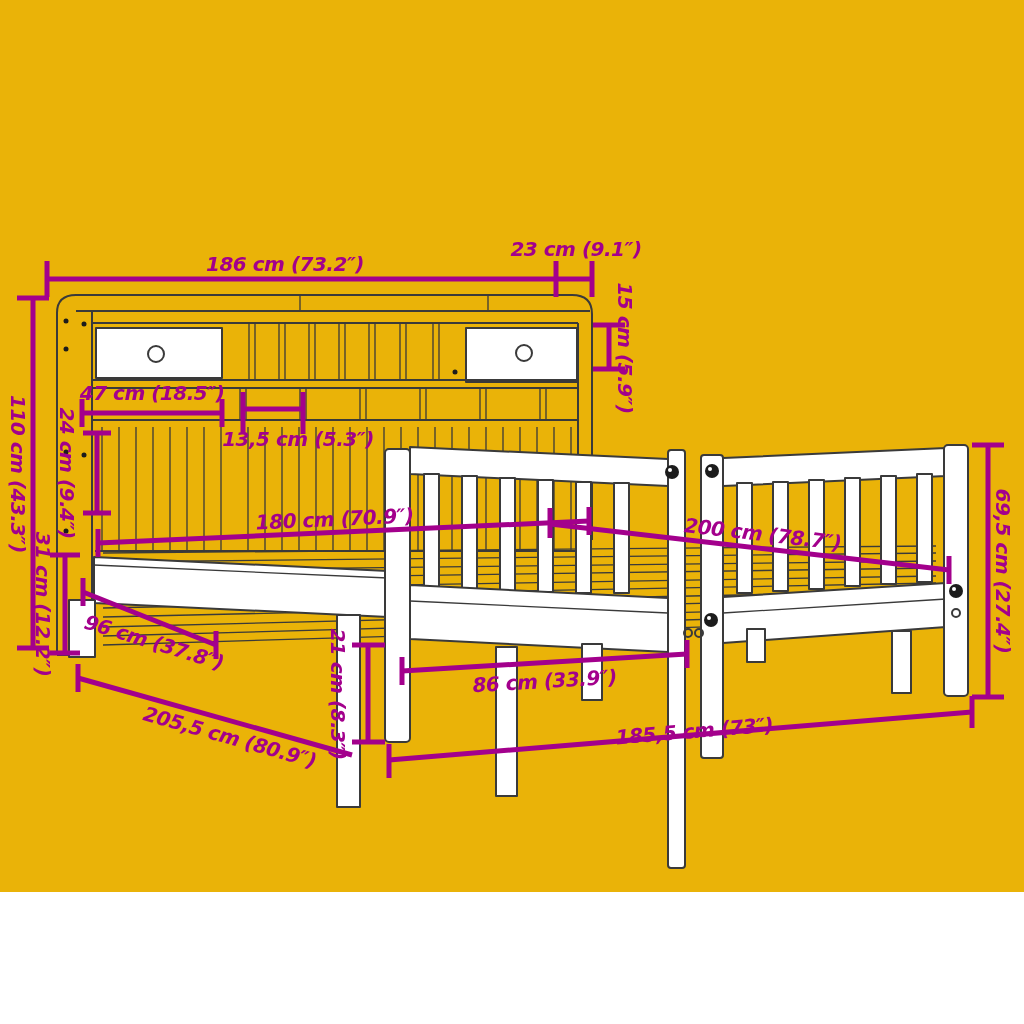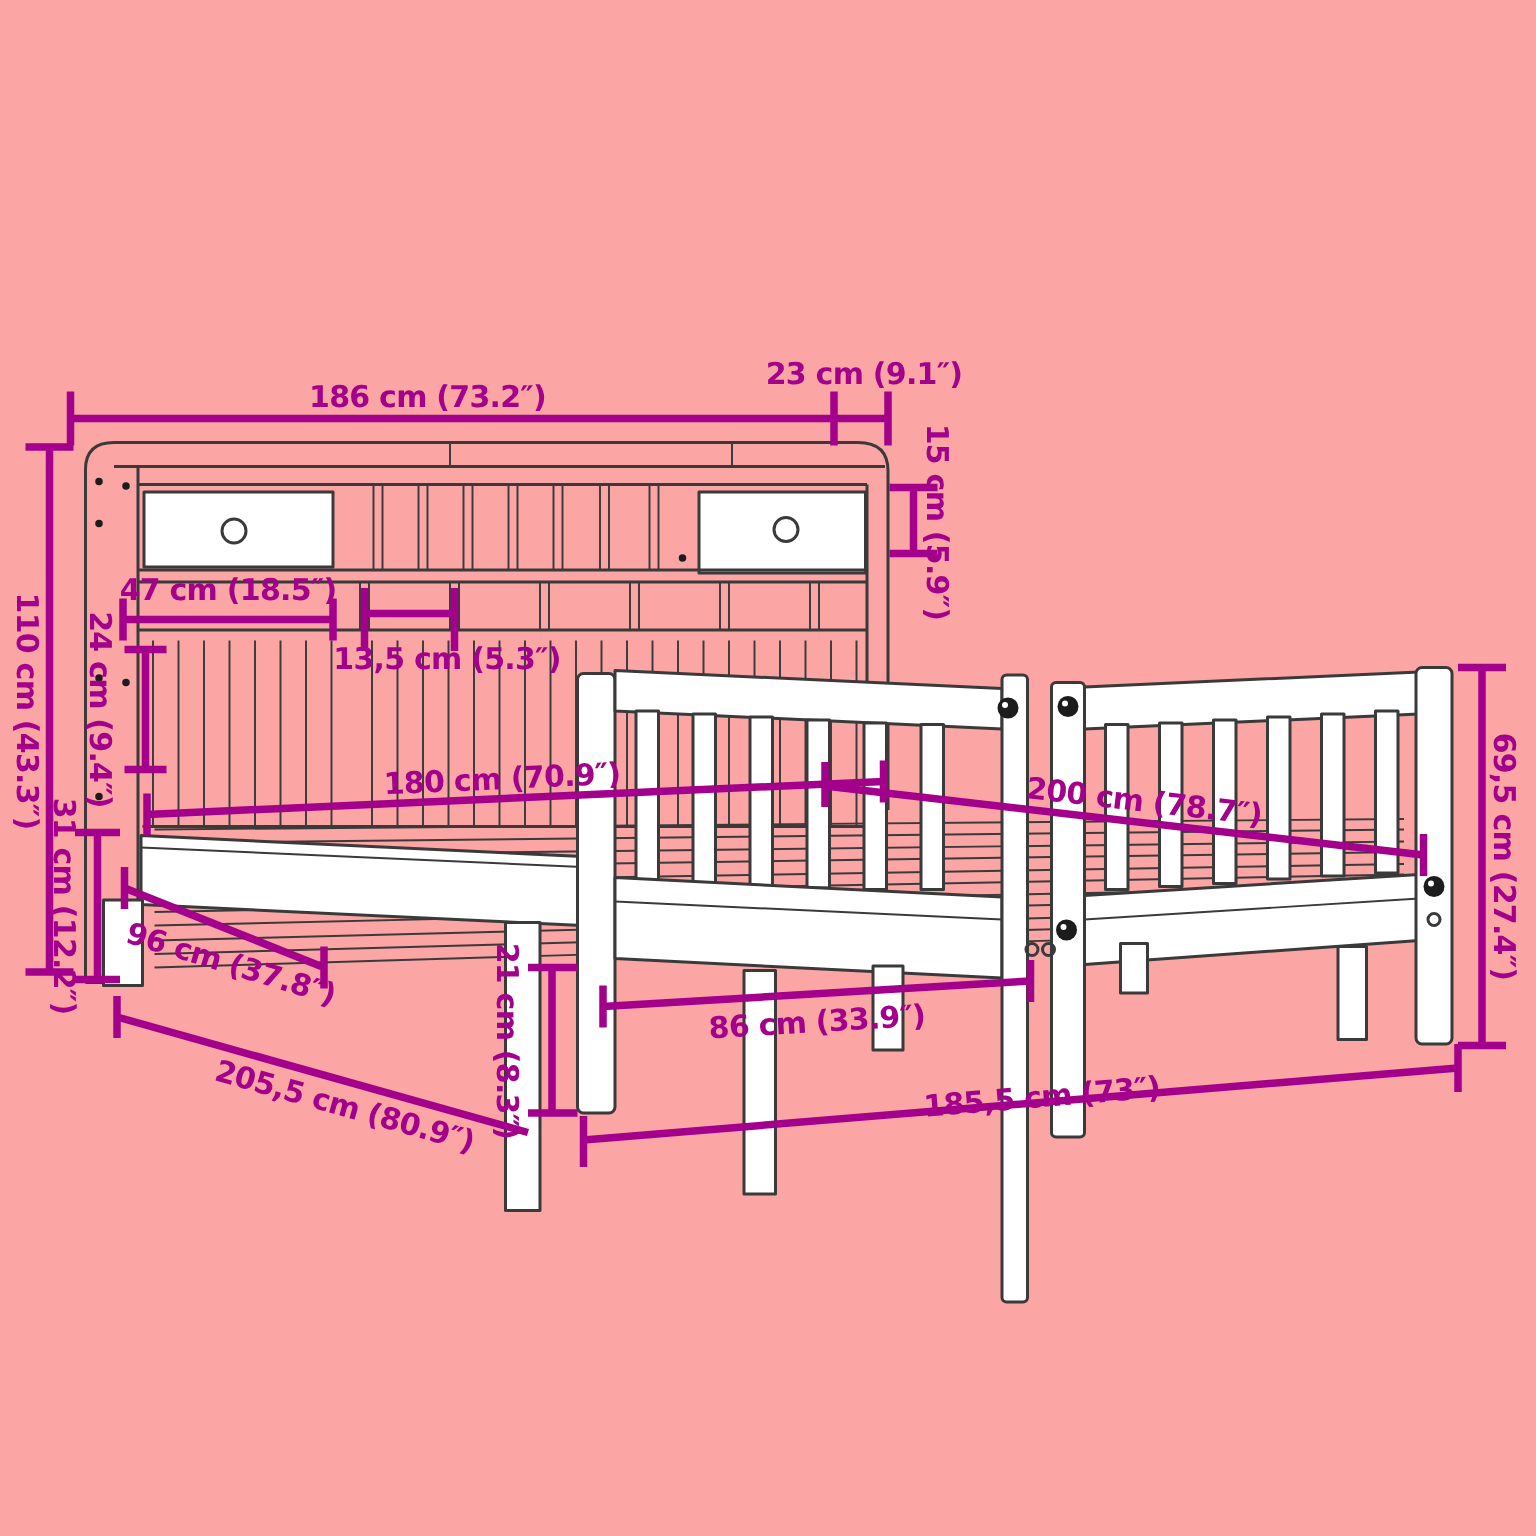--- a/index.html
+++ b/index.html
@@ -1,16 +1,16 @@
 <!DOCTYPE html>
 <html><head>
 <meta charset="utf-8">
 <style>
   html,body{margin:0;padding:0;background:#ffffff;}
-  .stage{width:1024px;height:1024px;position:relative;background:#fca5a5;overflow:hidden;}
+  .stage{width:1024px;height:892px;position:relative;background:#eab308;overflow:hidden;font-style:italic;}
   .art  {stroke:#3a3a3a;stroke-width:2;fill:none;stroke-linejoin:round;}
   .artf {stroke:#3a3a3a;stroke-width:2;fill:#ffffff;stroke-linejoin:round;}
   .thin {stroke:#3a3a3a;stroke-width:1.3;fill:none;}
   .hw   {fill:#1c1c1c;stroke:none;}
   .dim  {stroke:#A3008C;stroke-width:5;fill:none;stroke-linecap:butt;}
   .dimtxt{fill:#A3008C;font-family:"DejaVu Sans","Liberation Sans",sans-serif;
           font-weight:bold;font-size:20px;letter-spacing:-0.5px;}
 </style>
 </head>
 <body>

